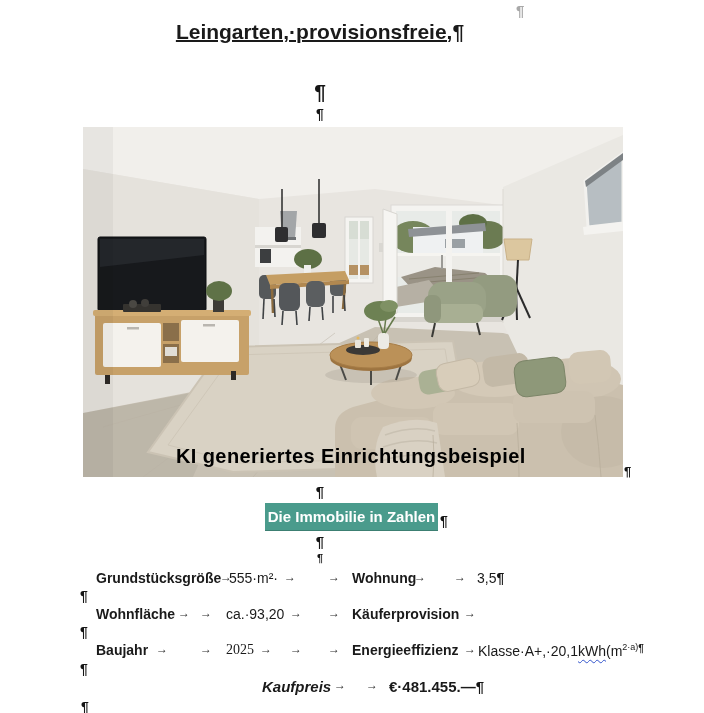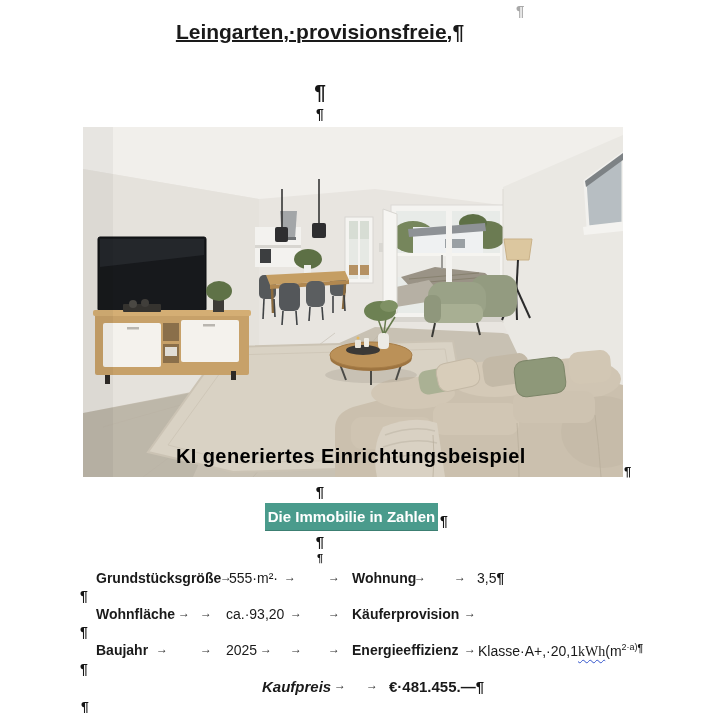--- a/index.html
+++ b/index.html
@@ -9,21 +9,21 @@
   .b{font-weight:bold;}
   .center{left:0;width:640px;text-align:center;}
   .title-line{font-size:21px;font-weight:bold;line-height:26px;}
   .title-text{text-decoration:underline;text-decoration-thickness:2px;}
   .pilcrow{font-weight:bold;color:#151515;}
   .pilcrow-gray{color:#a8a8a8;font-weight:bold;}
   .row{position:absolute;left:16px;width:644px;height:18px;font-size:14px;}
   .row .seg{position:absolute;top:0;white-space:pre;}
   .tab{font-size:12px;color:#2a2a2a;top:1px;}
   .red{font-weight:bold;}
-  .squiggle{text-decoration:underline wavy #3355cc;text-decoration-thickness:1px;text-underline-offset:3px;font-family:Liberation Serif, serif;}
+  .squiggle{text-decoration:underline wavy #3355cc;text-decoration-thickness:1px;text-underline-offset:3px;}
   .sup{font-size:9px;vertical-align:6px;text-align:center;}
   .pilcrow-sm{font-size:10px;font-weight:bold;vertical-align:4px;}
   .photo{position:absolute;left:83px;top:127px;width:540px;height:350px;background:#e8e6e1;}
   .photo-caption{position:absolute;left:93px;top:318px;font-size:20px;font-weight:600;
                  letter-spacing:0.4px;color:#000000;white-space:nowrap;}
   .banner{position:absolute;left:265px;top:503px;width:173px;height:28px;line-height:28px;
           text-align:center;color:#fff;font-weight:bold;font-size:15px;
           box-shadow:inset 0 -1px 0 rgba(0,0,0,.18);}
 </style>
 </head>
@@ -246,21 +246,21 @@
     <span class="seg tab" style="left:312px;">→</span>
     <span class="seg b" style="left:336px;">Käuferprovision</span>
     <span class="seg tab" style="left:448px;">→</span>
   </div>
   <div class="abs pilcrow" style="left:80px;top:624px;font-size:14px;">¶</div>
 
   <div class="row" style="top:642px;">
     <span class="seg b" style="left:80px;">Baujahr</span>
     <span class="seg tab" style="left:140px;">→</span>
     <span class="seg tab" style="left:184px;">→</span>
-    <span class="seg" style="left:210px;">2025</span>
+    <span class="seg" style="left:210px;font-family:Liberation Serif, serif;">2025</span>
     <span class="seg tab" style="left:244px;">→</span>
     <span class="seg tab" style="left:274px;">→</span>
     <span class="seg tab" style="left:312px;">→</span>
     <span class="seg b" style="left:336px;">Energieeffizienz</span>
     <span class="seg tab" style="left:448px;">→</span>
     <span class="seg" style="left:462px;"><span>Klasse·A+,·20,1</span><span class="squiggle">kWh</span><span>(m</span><span class="sup">2·a)</span><span class="pilcrow-sm">¶</span></span>
   </div>
   <div class="abs pilcrow" style="left:80px;top:661px;font-size:14px;">¶</div>
 
   <div class="row" style="top:678px;font-size:15px;">

